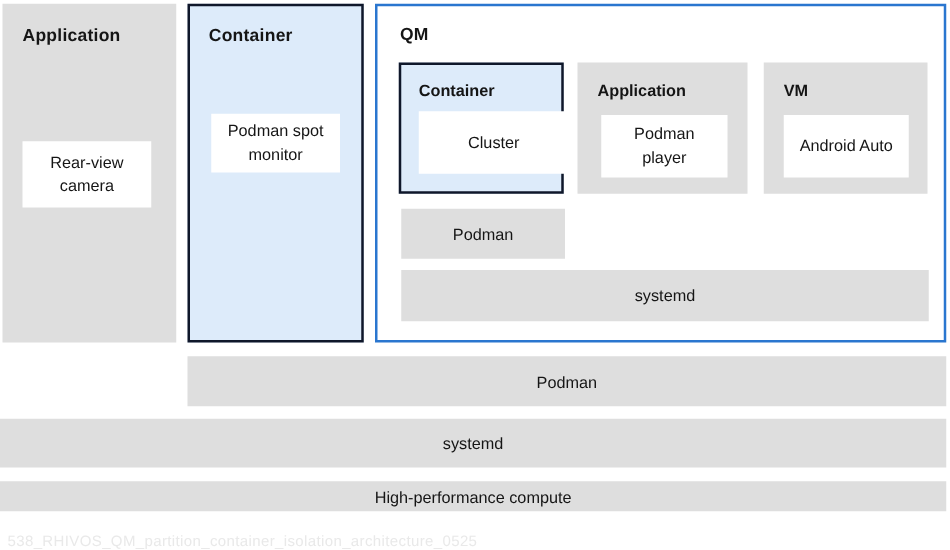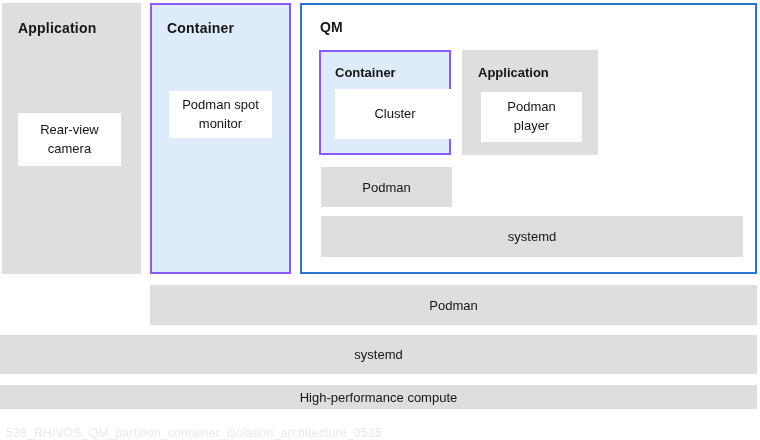--- a/index.html
+++ b/index.html
@@ -13,21 +13,21 @@
     position: relative;
     width: 760px;
     height: 440px;
     background: #ffffff;
     overflow: hidden;
   }
   .abs { position: absolute; box-sizing: border-box; }
   .gray-fill { background: #dedede; }
   .blue-fill {
     background: #ddebfa;
-    border: 2px solid #8b5cf6;
+    border: 2px solid #0f172a;
   }
   .qm-outline {
     background: #ffffff;
     border: 2px solid #2a76cf;
     text-decoration: underline;
   }
   .hdr {
     position: absolute;
     font-weight: bold;
     font-size: 14px;
@@ -93,20 +93,24 @@
     <div class="abs blue-fill" style="left:17px; top:45px; width:132px; height:105px;">
       <div class="hdr-sm" style="left:14px; top:13px;">Container</div>
       <div class="white-box" style="left:14px; top:37px; width:120px; height:50px;">Cluster</div>
     </div>
 
     <div class="abs gray-fill" style="left:160px; top:45px; width:136px; height:105px;">
       <div class="hdr-sm" style="left:16px; top:15px;">Application</div>
       <div class="white-box" style="left:19px; top:42px; width:101px; height:50px;">Podman player</div>
     </div>
 
+    <div class="abs gray-fill" style="left:309px; top:45px; width:131px; height:105px;">
+      <div class="hdr-sm" style="left:16px; top:15px;">VM</div>
+      <div class="white-box" style="left:16px; top:42px; width:100px; height:50px;">Android Auto</div>
+    </div>
 
     <div class="bar" style="left:19px; top:162px; width:131px; height:40px;">Podman</div>
 
     <div class="bar" style="left:19px; top:211px; width:422px; height:41px;">systemd</div>
   </div>
 
   <div class="bar" style="left:150px; top:285px; width:607px; height:40px;">Podman</div>
 
   <div class="bar" style="left:0px; top:335px; width:757px; height:39px;">systemd</div>
 

